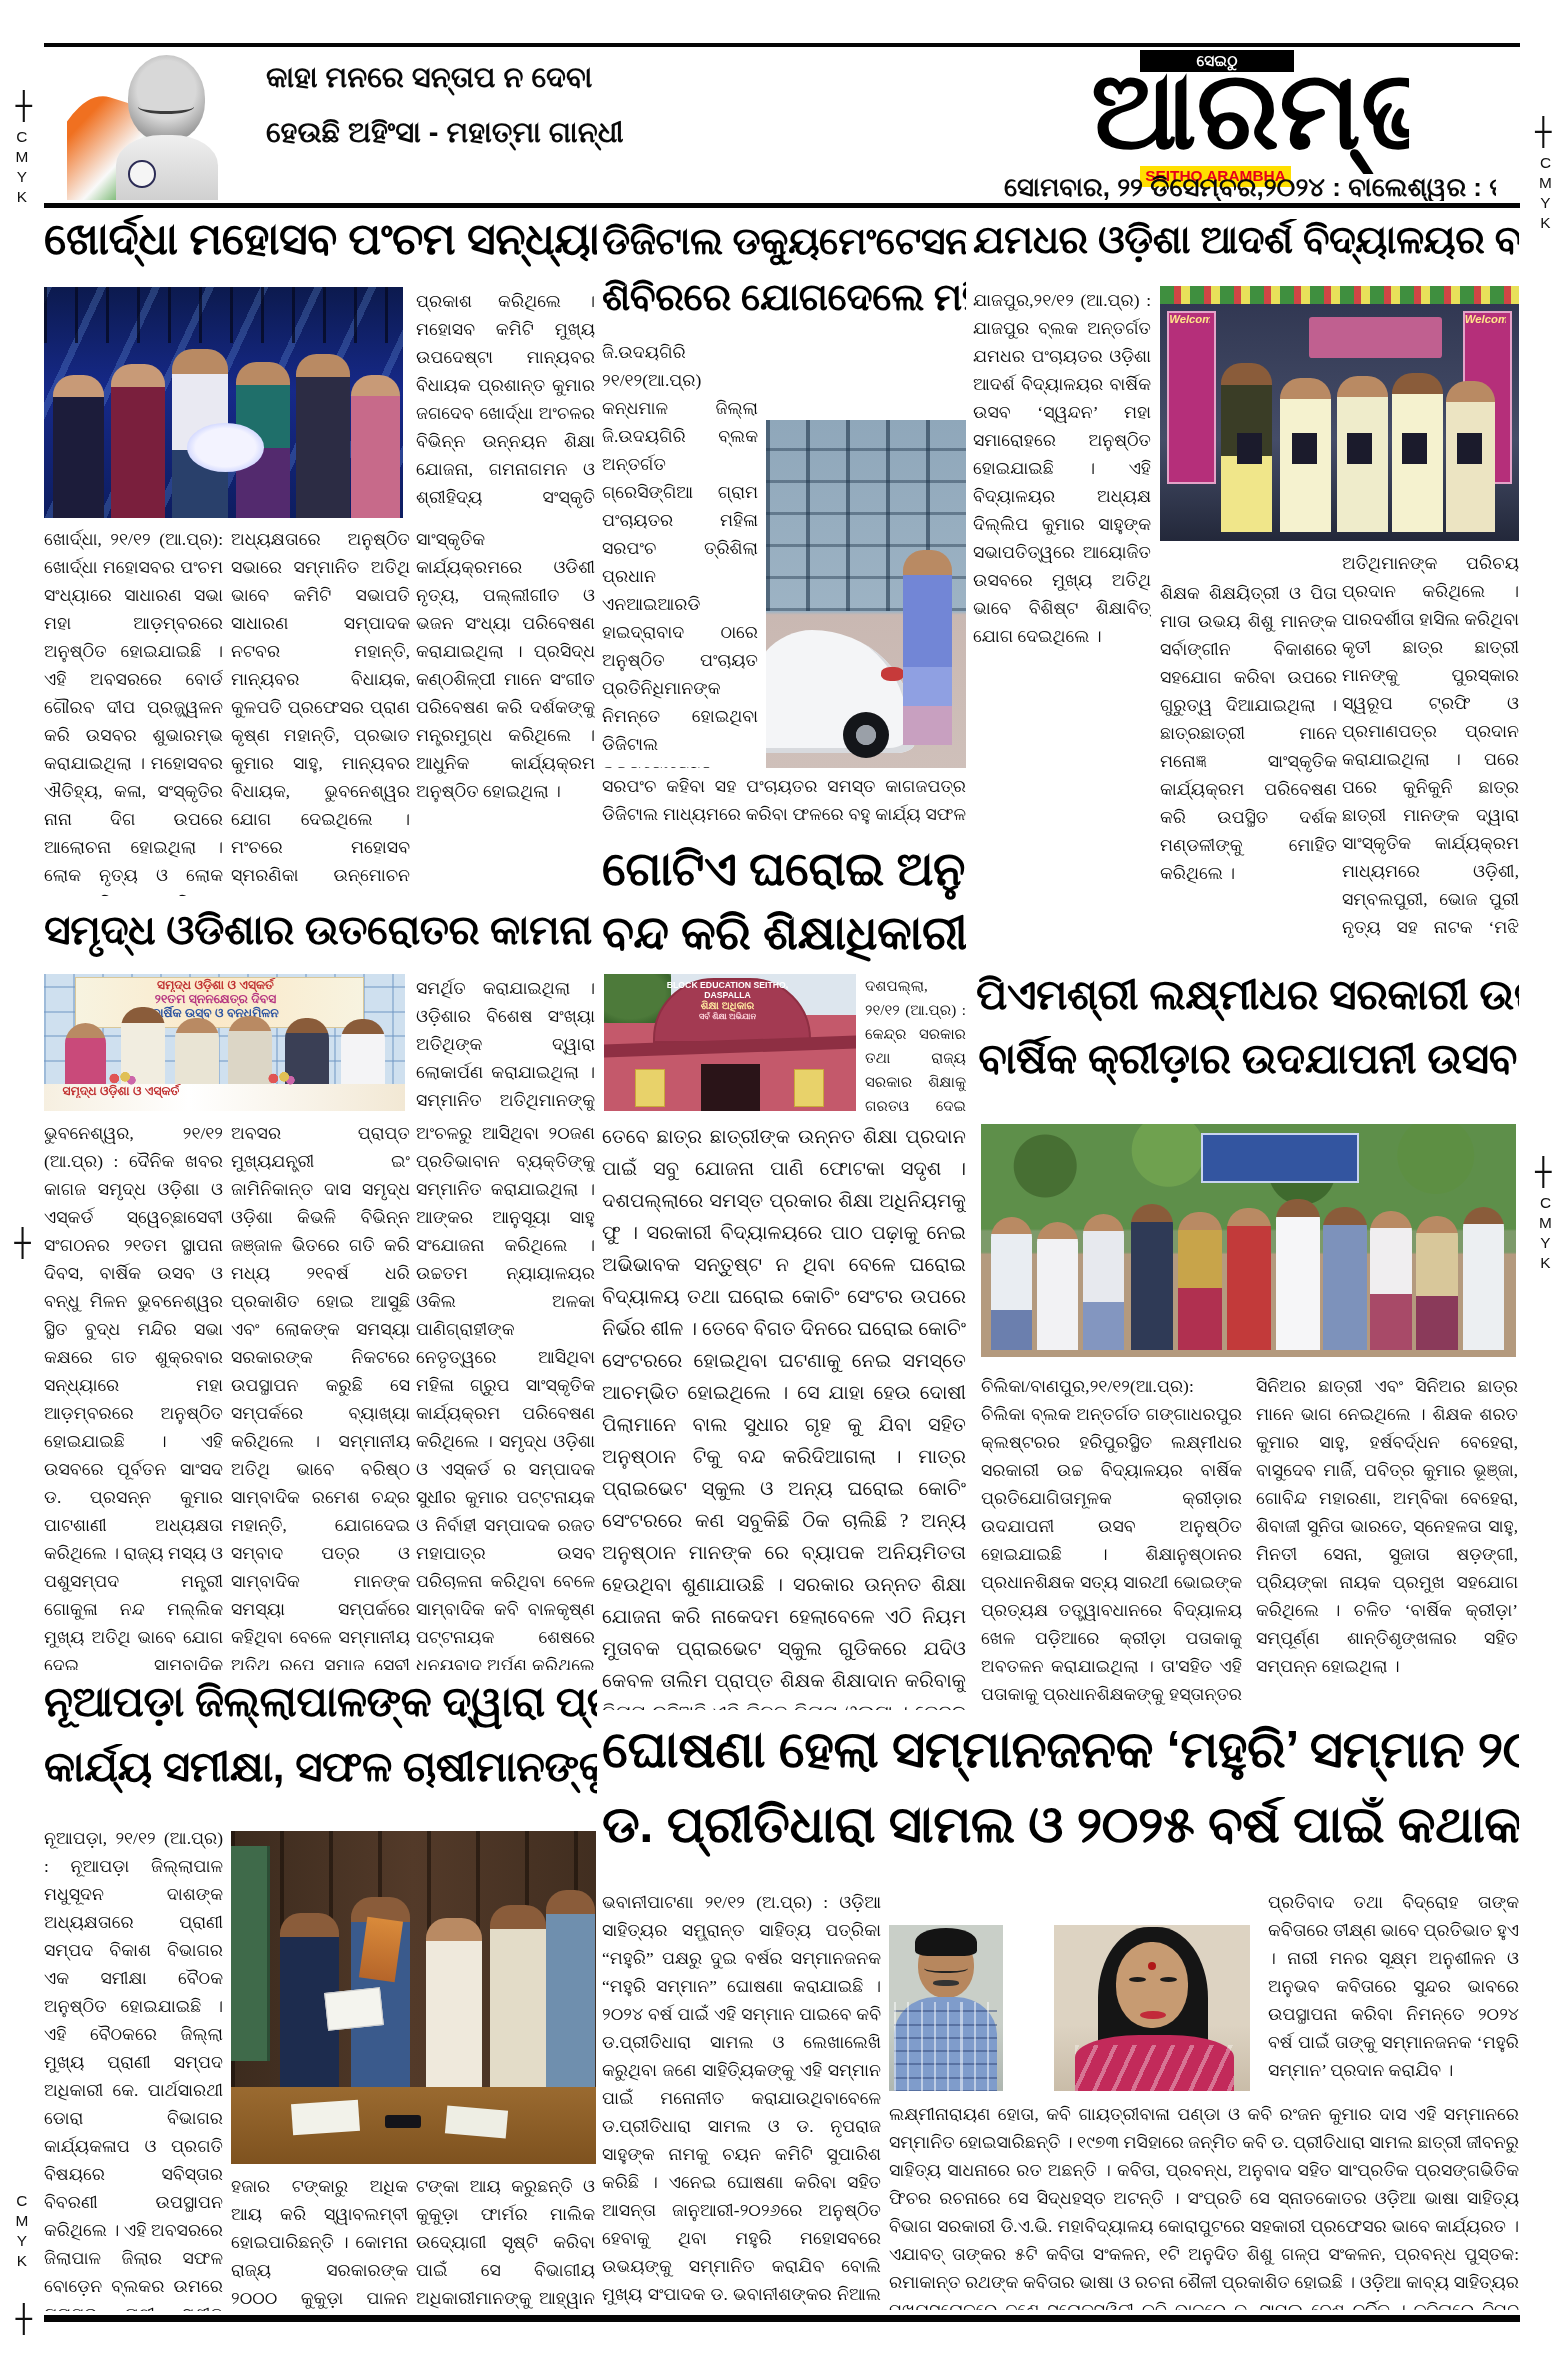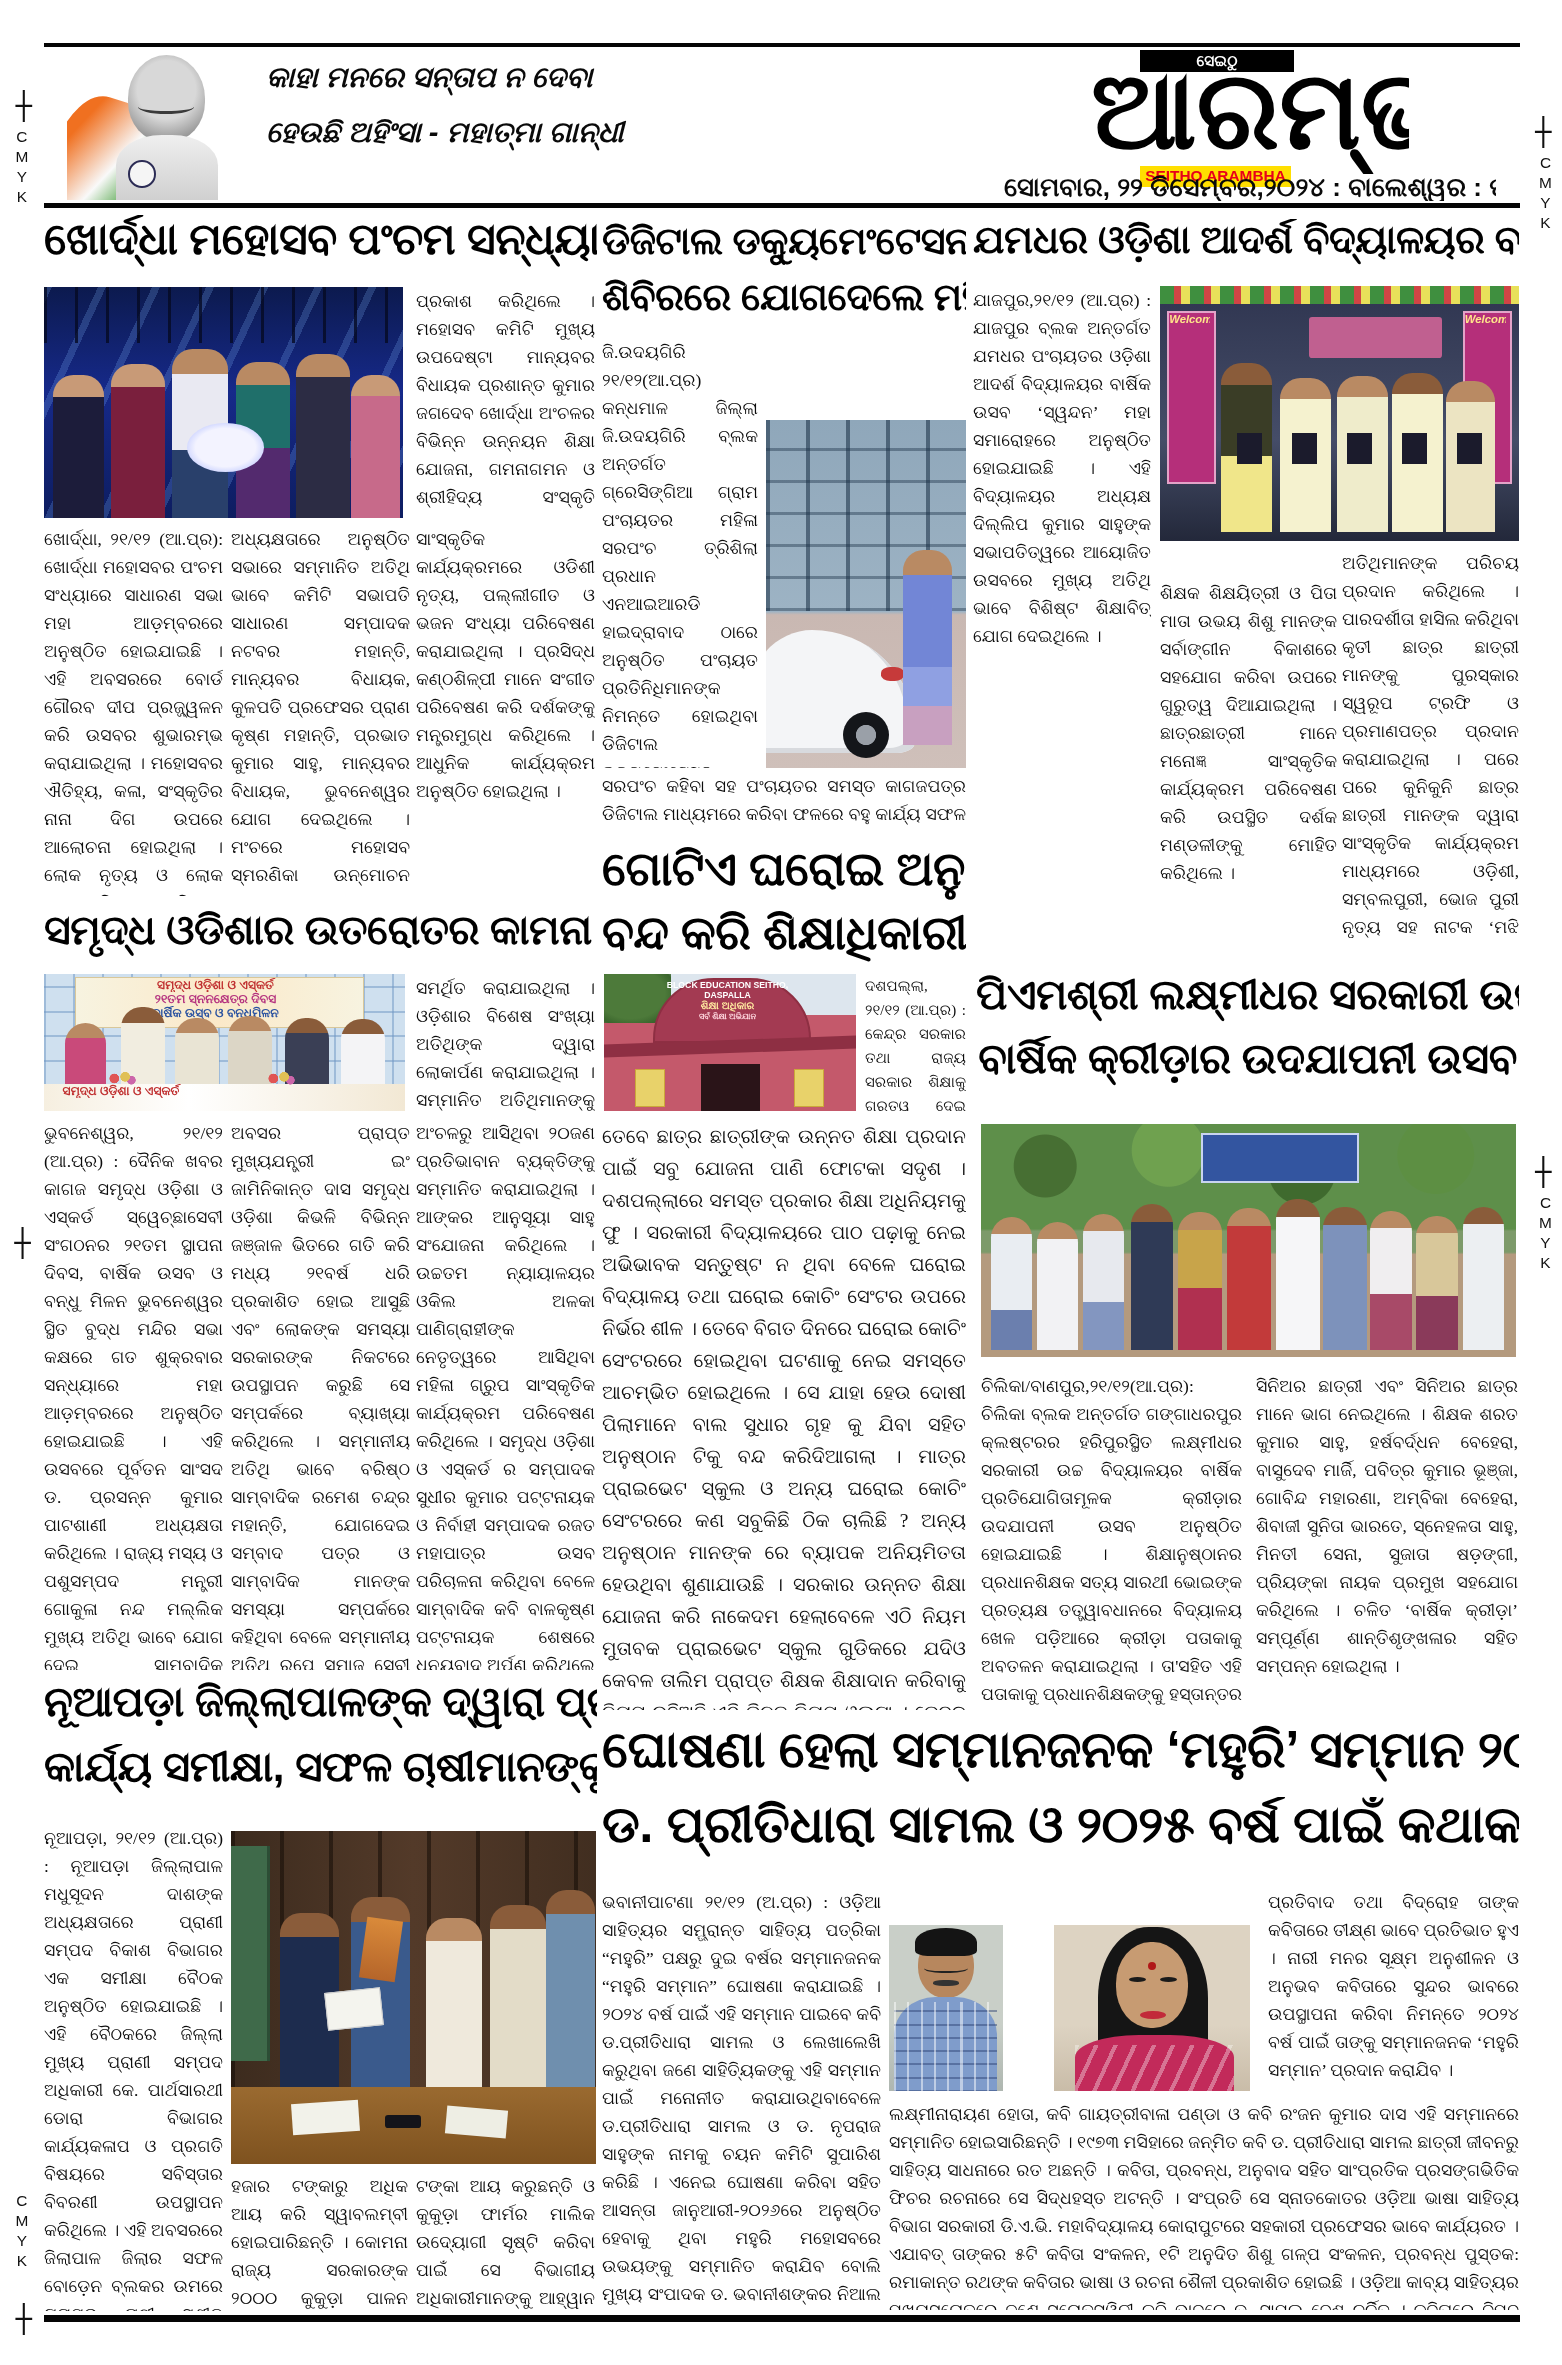--- a/index.html
+++ b/index.html
@@ -25,21 +25,21 @@
   
   .kicker{background:#000;color:#fff;font-family:"Liberation Sans",sans-serif;font-weight:bold;
           font-size:15.4px;text-align:center;line-height:21.5px;overflow:hidden;}
   .masthead{font-family:"Liberation Sans","DejaVu Sans",sans-serif;font-weight:bold;color:#000;
             font-size:109px;line-height:128px;text-align:center;overflow:hidden;white-space:nowrap;}
   .tagline{background:#ffdf00;color:#e8001a;font-family:"Liberation Sans",sans-serif;font-weight:bold;
            font-size:15.4px;text-align:center;line-height:20.5px;overflow:hidden;}
   .dateline{font-family:"Liberation Sans",sans-serif;font-weight:bold;font-size:26px;
             text-align:center;line-height:25.6px;overflow:hidden;white-space:nowrap;}
   .quote{font-family:"Liberation Sans",sans-serif;font-weight:bold;font-size:29px;line-height:34px;
-         overflow:hidden;white-space:nowrap;font-style:italic;}
+         overflow:hidden;white-space:nowrap;}
   .phtext{font-family:"Liberation Sans",sans-serif;font-weight:bold;overflow:hidden;text-align:center;}
   .person{position:absolute;border-radius:20.5px 20.5px 0 0;}
 </style>
 </head>
 <body>
 
 <div class="abs cross" style="left:15.4px;top:92px;">┼</div>
 <div class="abs regv" style="left:12.3px;top:128px;height:154px;">CMYK</div>
 <div class="abs cross" style="left:1535px;top:118px;">┼</div>
 <div class="abs regv" style="left:1536px;top:154px;height:154px;">CMYK</div>

